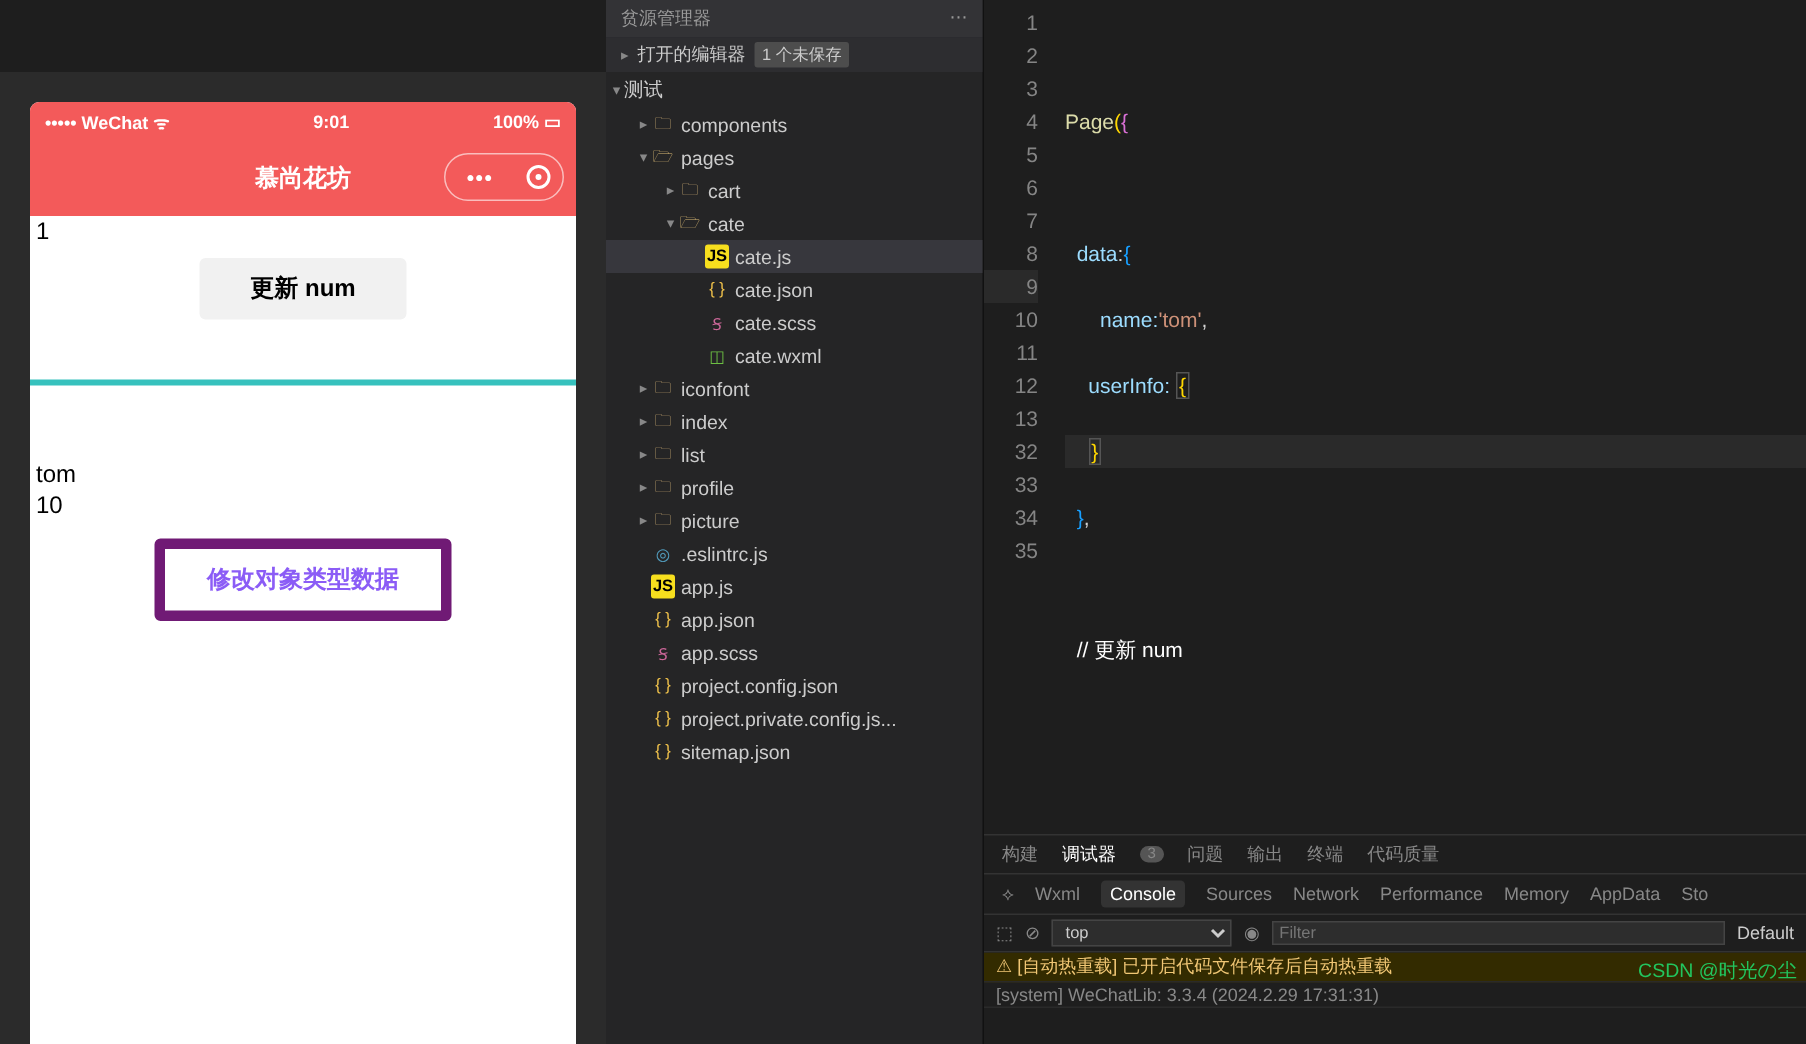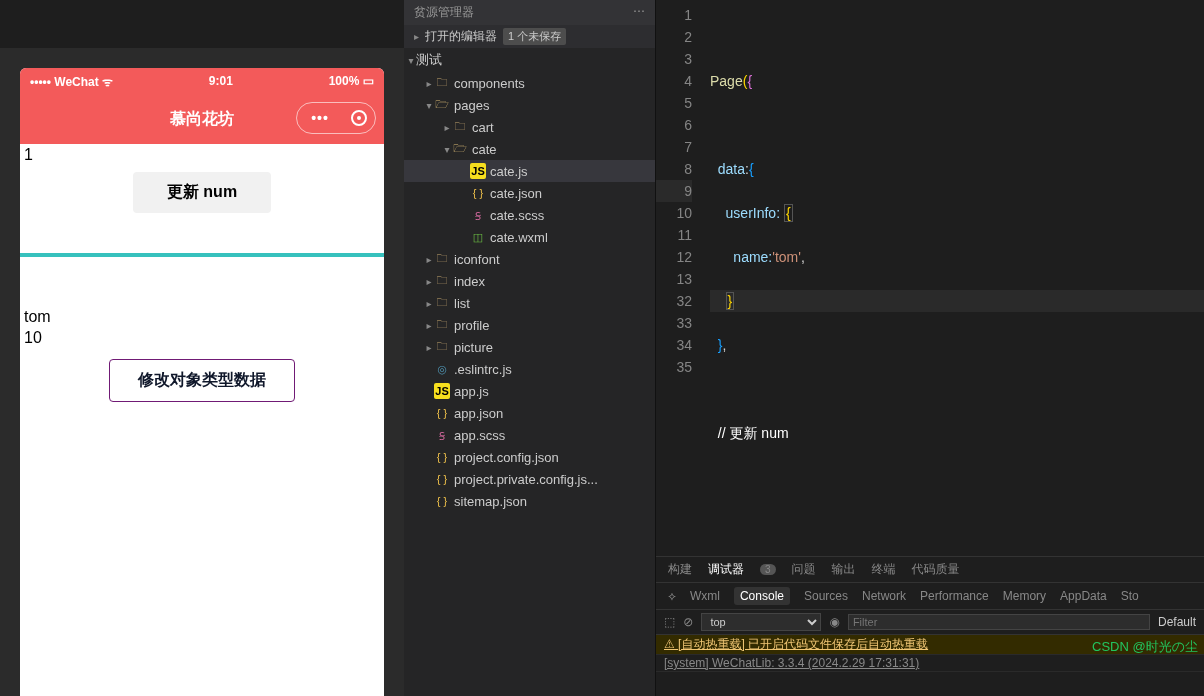--- a/index.html
+++ b/index.html
@@ -13,21 +13,21 @@
   .capsule { position: absolute; right: 8px; top: 8px; width: 80px; height: 32px; border: 1px solid rgba(255,255,255,.6); border-radius: 16px; display: flex; align-items: center; justify-content: space-around; }
   .capsule span { display:inline-flex; align-items:center; justify-content:center; width:30px; }
   .capsule .dots::before { content:"•••"; font-size:14px; letter-spacing:1px; }
   .capsule .target { width:16px;height:16px;border:2px solid #fff;border-radius:50%; position:relative; }
   .capsule .target::after { content:""; position:absolute; left:4px; top:4px; width:4px; height:4px; background:#fff; border-radius:50%; }
   .phone-body { flex:1; background:#fff; overflow:auto; }
   .num-val { font-size:16px; padding:2px 4px; }
   .upd-btn { margin: 6px auto; display:block; background:#f1f1f1; border:none; padding:10px 34px; font-size:16px; font-weight:700; border-radius:4px; }
   .divider { height:4px; background:#36c1bd; margin:40px 0 50px; }
   .info-text { font-size:16px; padding:0 4px; line-height:1.3; }
-  .upd-btn2 { margin:10px auto; display:block; background:#fff; border:1px solid #701a75; color:#0f172a; padding:10px 28px; font-size:16px; font-weight:700; border-radius:4px; }
+  .upd-btn2 { margin:10px auto; display:block; background:#fff; border:7px solid #701a75; color:#8b5cf6; padding:10px 28px; font-size:16px; font-weight:700; border-radius:4px; }
   .tabbar { height:58px; border-top:1px solid #eee; display:flex; }
   .tabbar .tab { flex:1; display:flex; flex-direction:column; align-items:center; justify-content:center; font-size:11px; color:#555; }
   .tabbar .tab.active { color:#1aad19; }
   .tabbar .tab .ic { font-size:20px; line-height:1; }
   
   
   .explorer { width: 252px; background:#252526; color:#ccc; font-size:13px; display:flex; flex-direction:column; border-right:1px solid #111; }
   .exp-header { background:#333336; color:#999; padding:4px 10px; font-size:12px; display:flex; justify-content:space-between; }
   .exp-row { display:flex; align-items:center; padding:3px 4px; cursor:pointer; white-space:nowrap; }
   .exp-row.selected { background:#37373d; }
@@ -68,21 +68,21 @@
   .panel-tabs span.active { color:#fff; }
   .badge { background:#555; border-radius:8px; padding:0 5px; font-size:10px; }
   .console-tabs { display:flex; gap:14px; padding:4px 12px; border-bottom:1px solid #333; align-items:center; }
   .console-tabs span { color:#888; cursor:pointer; }
   .console-tabs span.active { color:#fff; background:#333; padding:2px 6px; border-radius:3px; }
   .console-toolbar { display:flex; align-items:center; gap:8px; padding:3px 8px; border-bottom:1px solid #333; }
   .console-toolbar select, .console-toolbar input { background:#2d2d2d; border:1px solid #444; color:#ccc; font-size:11px; padding:1px 4px; }
   .console-toolbar select { width:120px; }
   .console-toolbar input { flex:1; }
   .console-body { flex:1; overflow:auto; font-family:Consolas,monospace; font-size:12px; }
-  .log { padding:1px 8px; border-bottom:1px solid #2a2a2a;text-decoration:underline; }
+  .log { padding:1px 8px; border-bottom:1px solid #2a2a2a; }
   .log.warn { background:#332b00; color:#f0c674; }
   .log.warn::before { content:"⚠ "; }
   .log.sys { color:#888; }
   .watermark { position:fixed; right:6px; bottom:40px; color:#22c55e; font-size:13px; pointer-events:none; }
   .tb-ic { color:#888; cursor:pointer; }
 </style>
 </head>
 <body>
 
 <div class="phone-wrap">
@@ -263,22 +263,22 @@
       <div class="ln">32</div>
       <div class="ln">33</div>
       <div class="ln">34</div>
       <div class="ln">35</div>
     </div>
     <div class="code">
 <div class="line"></div>
 <div class="line"><span class="tok-fn">Page</span><span class="tok-brace-y">(</span><span class="tok-brace-p">{</span></div>
 <div class="line"></div>
 <div class="line">  <span class="tok-prop">data</span>:<span class="tok-brace-b">{</span></div>
+<div class="line">      <span class="tok-prop">name:</span><span class="tok-str">'tom'</span>,</div>
 <div class="line">    <span class="tok-prop">userInfo:</span> <span class="tok-brace-y" style="border:1px solid #555;padding:0 1px">{</span></div>
-<div class="line">      <span class="tok-prop">name:</span><span class="tok-str">'tom'</span>,</div>
 <div class="line hl-line">    <span class="tok-brace-y" style="border:1px solid #555;padding:0 1px">}</span></div>
 <div class="line">  <span class="tok-brace-b">}</span>,</div>
 <div class="line"></div>
 <div class="line">  <span class="tok-cmt">// 更新 num</span></div>
 <div class="line">  </div>
 
 
 
 
     </div>

